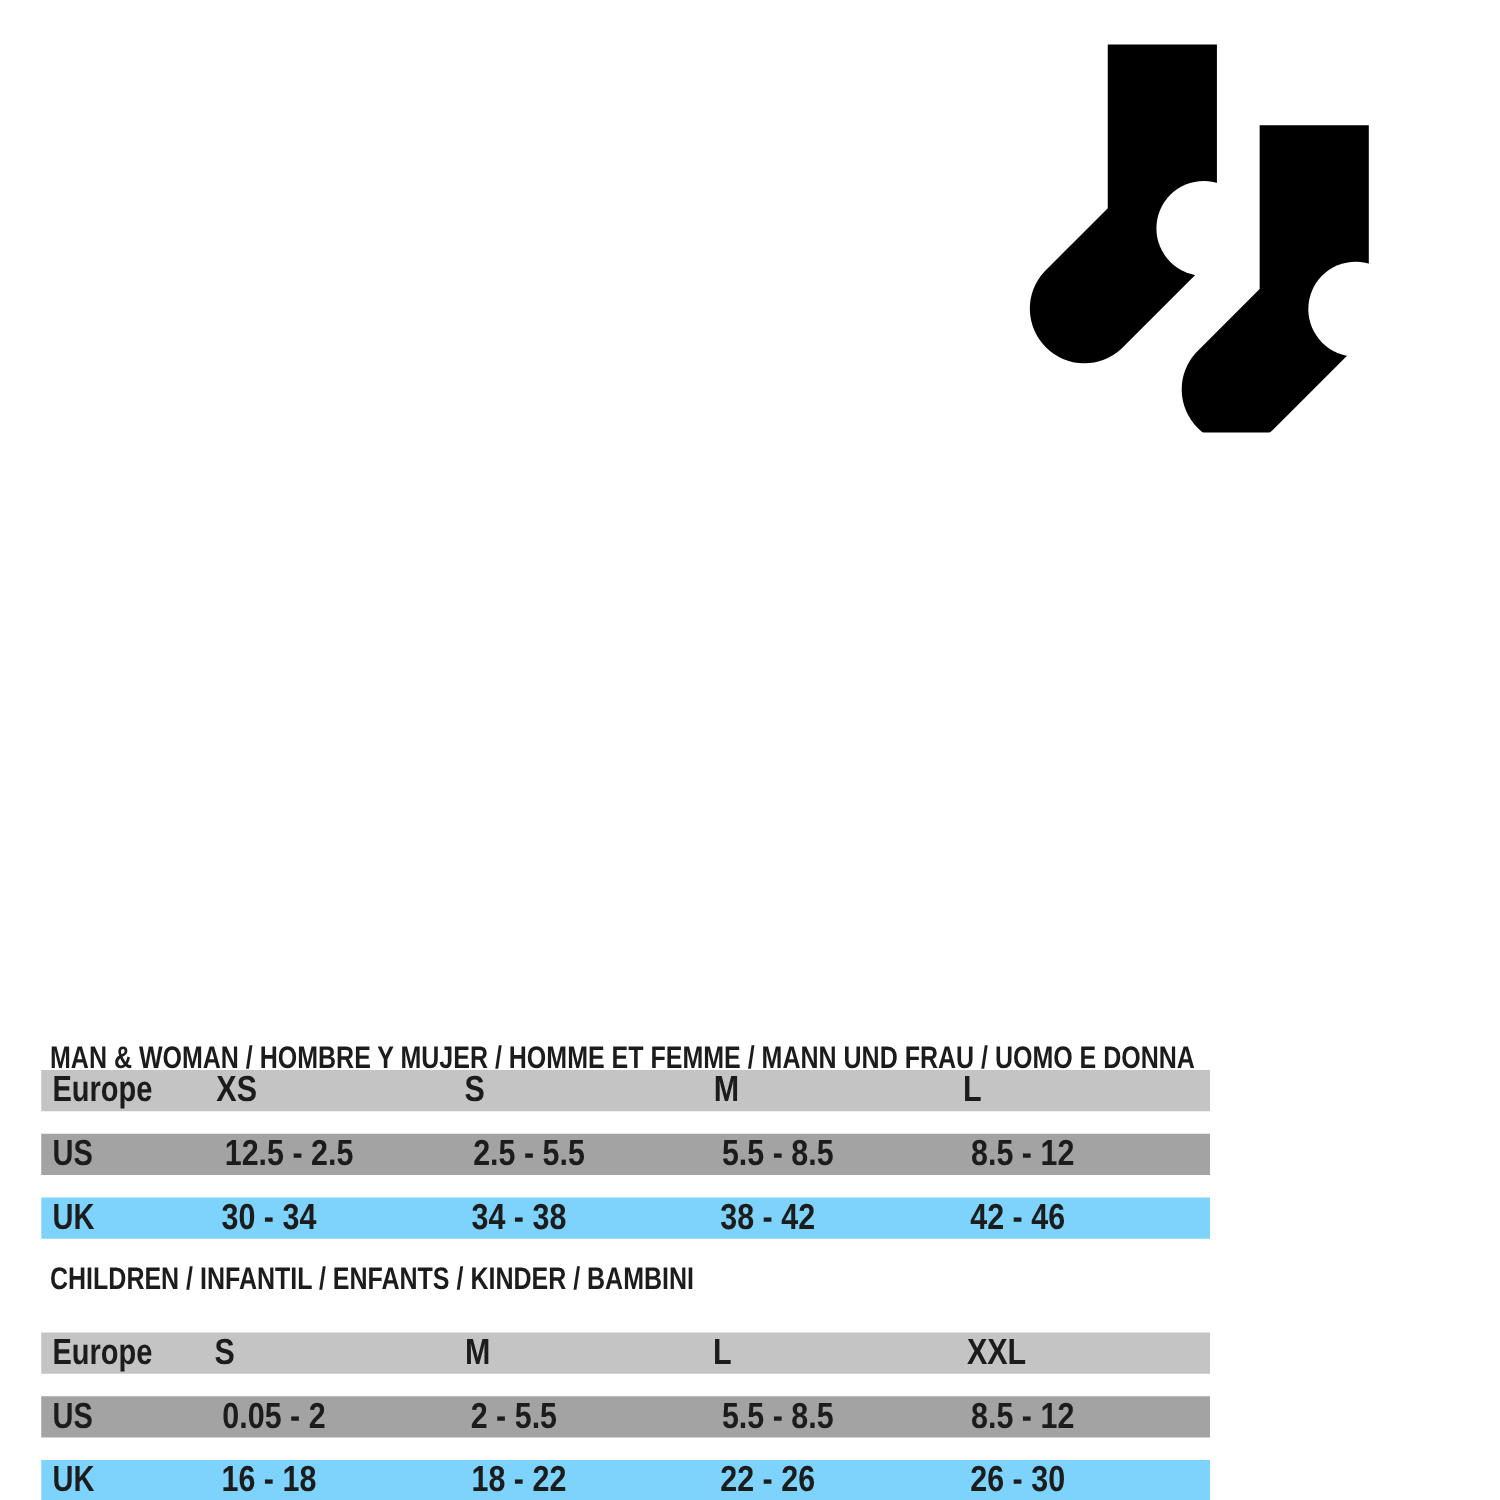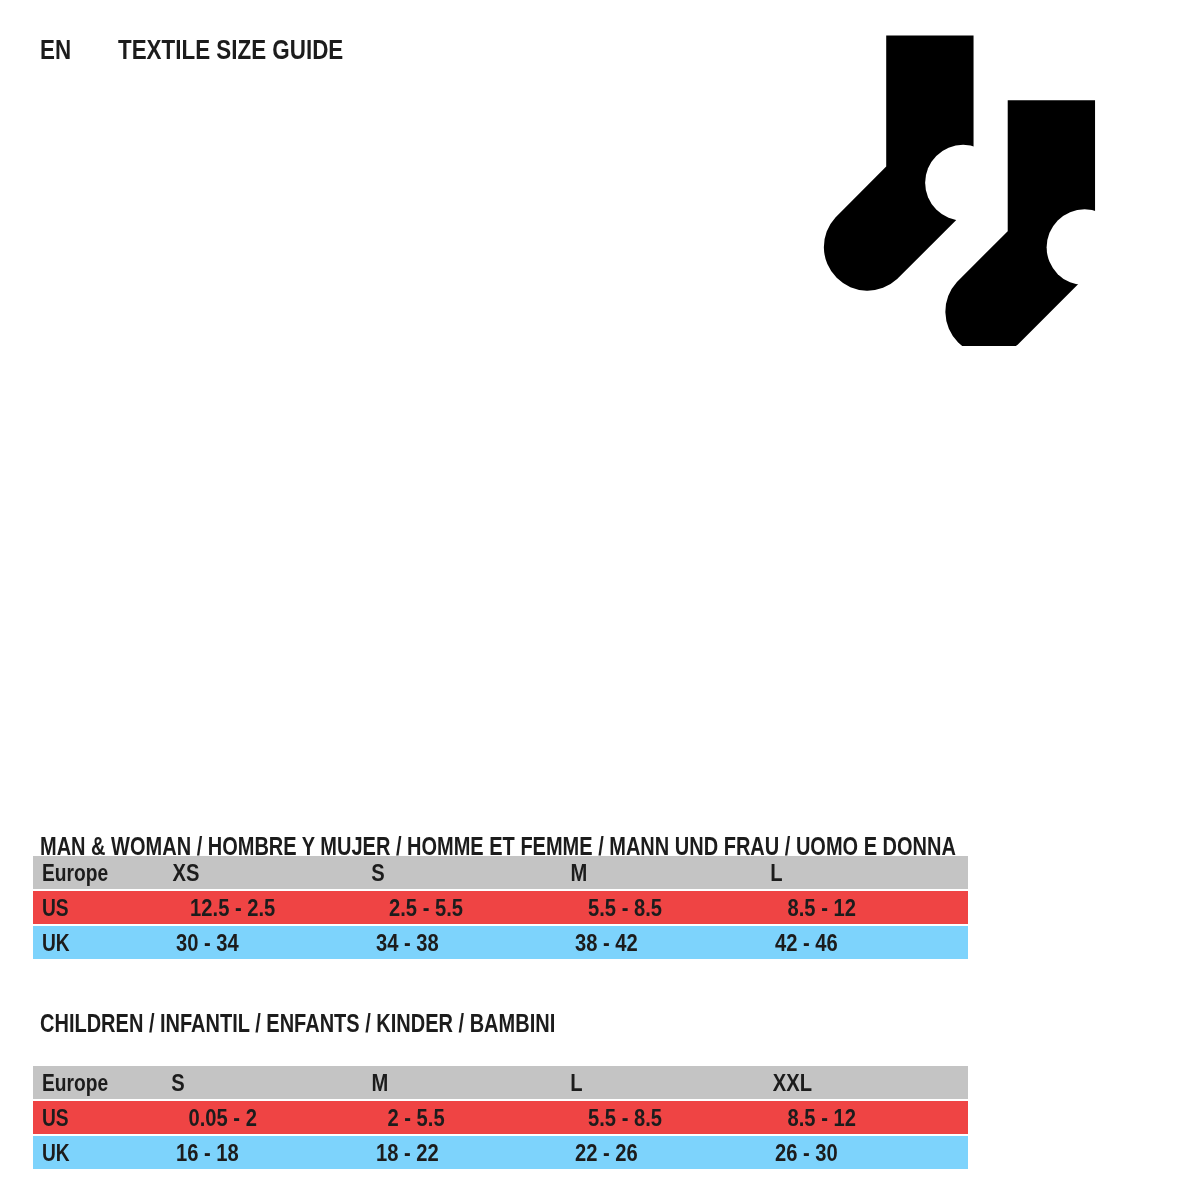--- a/index.html
+++ b/index.html
@@ -27,40 +27,36 @@
   .title-man { top:811px; }
   .title-child { top:988px; }
 
   .size-table { position:absolute; left:33px; width:935px; }
   .table-man { top:856px; }
   .table-child { top:1066px; }
 
   .t-row {
     display:grid;
     grid-template-columns:137px 1fr 1fr 1fr 1fr;
-    height:33px; margin-bottom:2px;
+    height:33px; margin-bottom:18px;
     align-items:center;
-    font-size:24px; font-weight:bold;
+    font-size:29px; font-weight:bold;
   }
   .t-row .c  { text-align:left; overflow:visible; }
   .t-row .c0 { text-align:left; padding-left:9px; }
   .row-head { background:#c4c4c4; }
-  .row-a    { background:#ef4444;gap:12px; }
+  .row-a    { background:#a3a3a3; }
   .row-b    { background:#7dd3fc; }
 </style>
 </head>
 <body>
 
 <div class="page">
 
   <div class="lang-list">
-    <div class="lang-row">
-      <span class="lang-code"><span class="cx">EN</span></span>
-      <span class="cx">TEXTILE SIZE GUIDE</span>
-    </div>
   </div>
 
 
   <svg class="socks-art" width="300" height="318" viewBox="0 0 310 335" aria-hidden="true">
 
     <path d="M72,8 H164 V184 L83.5,264.5 A46,46 0 0 1 18.5,199.5 L72,146 Z" fill="#000"></path>
     <circle cx="153" cy="163" r="40" fill="#fff"></circle>
 
     <g transform="translate(128,68)">
       <path d="M72,8 H164 V184 L83.5,264.5 A46,46 0 0 1 18.5,199.5 L72,146 Z" fill="none" stroke="#fff" stroke-width="14" stroke-linejoin="round"></path>

